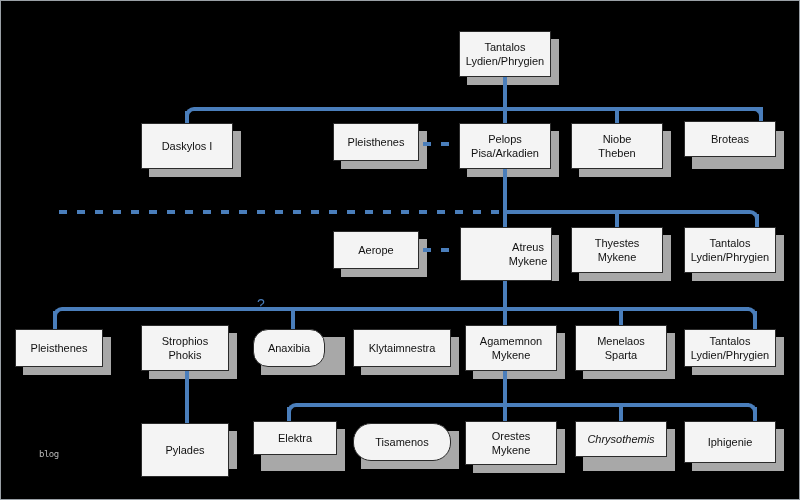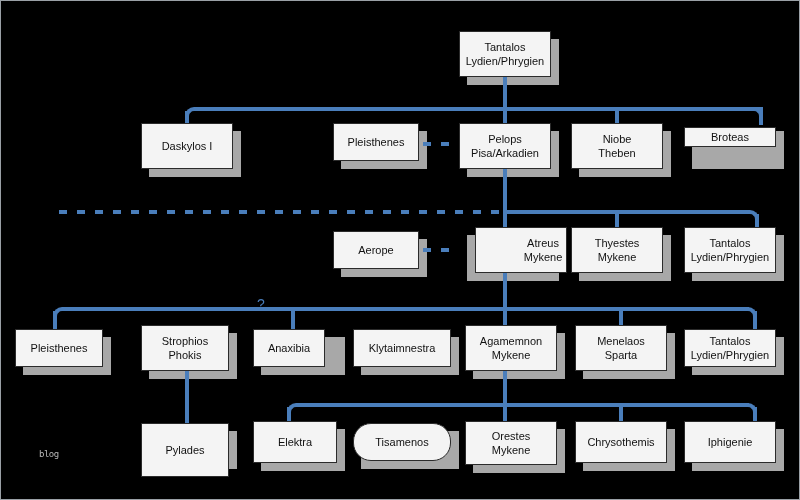--- a/index.html
+++ b/index.html
@@ -152,29 +152,29 @@
       <div class="node" style="left: 458px; top: 122px; width: 92px; height: 46px;">
         <span class="nm">Pelops</span>
         <span class="pl">Pisa/Arkadien</span>
       </div>
       <div class="shadow" style="left: 578px; top: 130px; width: 92px; height: 46px;"></div>
       <div class="node" style="left: 570px; top: 122px; width: 92px; height: 46px;">
         <span class="nm">Niobe</span>
         <span class="pl">Theben</span>
       </div>
       <div class="shadow" style="left: 691px; top: 130px; width: 92px; height: 38px;"></div>
-      <div class="node" style="left: 683px; top: 126px; width: 92px; height: 20px;">
+      <div class="node" style="left: 683px; top: 120px; width: 92px; height: 36px;">
         <span class="nm">Broteas</span>
       </div>
       <div class="shadow" style="left: 340px; top: 238px; width: 86px; height: 38px;"></div>
       <div class="node" style="left: 332px; top: 230px; width: 86px; height: 38px;">
         <span class="nm">Aerope</span>
       </div>
       <div class="shadow" style="left: 466px; top: 234px; width: 92px; height: 46px;"></div>
-      <div class="node" style="left: 474px; top: 226px; width: 92px; height: 46px; padding-left: 44px;">
+      <div class="node" style="left: 459px; top: 226px; width: 92px; height: 54px; padding-left: 44px;">
         <span class="nm">Atreus</span>
         <span class="pl">Mykene</span>
       </div>
       <div class="shadow" style="left: 578px; top: 234px; width: 92px; height: 46px;"></div>
       <div class="node" style="left: 570px; top: 226px; width: 92px; height: 46px;">
         <span class="nm">Thyestes</span>
         <span class="pl">Mykene</span>
       </div>
       <div class="shadow" style="left: 691px; top: 234px; width: 92px; height: 46px;"></div>
       <div class="node" style="left: 683px; top: 226px; width: 92px; height: 46px;">
@@ -184,21 +184,21 @@
       <div class="shadow" style="left: 22px; top: 336px; width: 88px; height: 38px;"></div>
       <div class="node" style="left: 14px; top: 328px; width: 88px; height: 38px;">
         <span class="nm">Pleisthenes</span>
       </div>
       <div class="shadow" style="left: 148px; top: 332px; width: 88px; height: 46px;"></div>
       <div class="node" style="left: 140px; top: 324px; width: 88px; height: 46px; text-align: right;">
         <span class="nm">Strophios</span>
         <span class="pl">Phokis</span>
       </div>
       <div class="shadow" style="left: 260px; top: 336px; width: 84px; height: 38px;"></div>
-      <div class="node" style="left: 252px; top: 328px; width: 72px; height: 38px;">
+      <div class="node" style="left: 252px; top: 328px; width: 72px; height: 38px; border-radius: 15px;">
         <span class="nm">Anaxibia</span>
       </div>
       <div class="shadow" style="left: 360px; top: 336px; width: 98px; height: 38px;"></div>
       <div class="node" style="left: 352px; top: 328px; width: 98px; height: 38px;">
         <span class="nm">Klytaimnestra</span>
       </div>
       <div class="shadow" style="left: 472px; top: 332px; width: 92px; height: 46px;"></div>
       <div class="node" style="left: 464px; top: 324px; width: 92px; height: 46px; text-align: center;">
         <span class="nm">Agamemnon</span>
         <span class="pl">Mykene</span>
@@ -211,34 +211,34 @@
       <div class="shadow" style="left: 691px; top: 336px; width: 92px; height: 38px;"></div>
       <div class="node" style="left: 683px; top: 328px; width: 92px; height: 38px;">
         <span class="nm">Tantalos</span>
         <span class="pl">Lydien/Phrygien</span>
       </div>
       <div class="shadow" style="left: 148px; top: 430px; width: 88px; height: 38px;"></div>
       <div class="node" style="left: 140px; top: 422px; width: 88px; height: 54px;">
         <span class="nm">Pylades</span>
       </div>
       <div class="shadow" style="left: 260px; top: 428px; width: 84px; height: 42px;"></div>
-      <div class="node" style="left: 252px; top: 420px; width: 84px; height: 42px;">
+      <div class="node" style="left: 252px; top: 420px; width: 84px; height: 34px;">
         <span class="nm">Elektra</span>
       </div>
       <div class="shadow" style="left: 360px; top: 430px; width: 98px; height: 38px;"></div>
       <div class="node" style="left: 352px; top: 422px; width: 98px; height: 38px; border-radius: 18px;">
         <span class="nm">Tisamenos</span>
       </div>
       <div class="shadow" style="left: 472px; top: 428px; width: 92px; height: 44px;"></div>
       <div class="node" style="left: 464px; top: 420px; width: 92px; height: 44px;">
         <span class="nm">Orestes</span>
         <span class="pl">Mykene</span>
       </div>
       <div class="shadow" style="left: 582px; top: 428px; width: 92px; height: 42px;"></div>
-      <div class="node" style="left: 574px; top: 420px; width: 92px; height: 42px;">
+      <div class="node" style="left: 574px; top: 420px; width: 92px; height: 36px; font-style: italic;">
         <span class="nm">Chrysothemis</span>
       </div>
       <div class="shadow" style="left: 691px; top: 428px; width: 92px; height: 42px;"></div>
       <div class="node" style="left: 683px; top: 420px; width: 92px; height: 42px;">
         <span class="nm">Iphigenie</span>
       </div>
     </div>
 
   <div class="watermark" style="left:38px; top:448px;">blog</div>
 </div>

